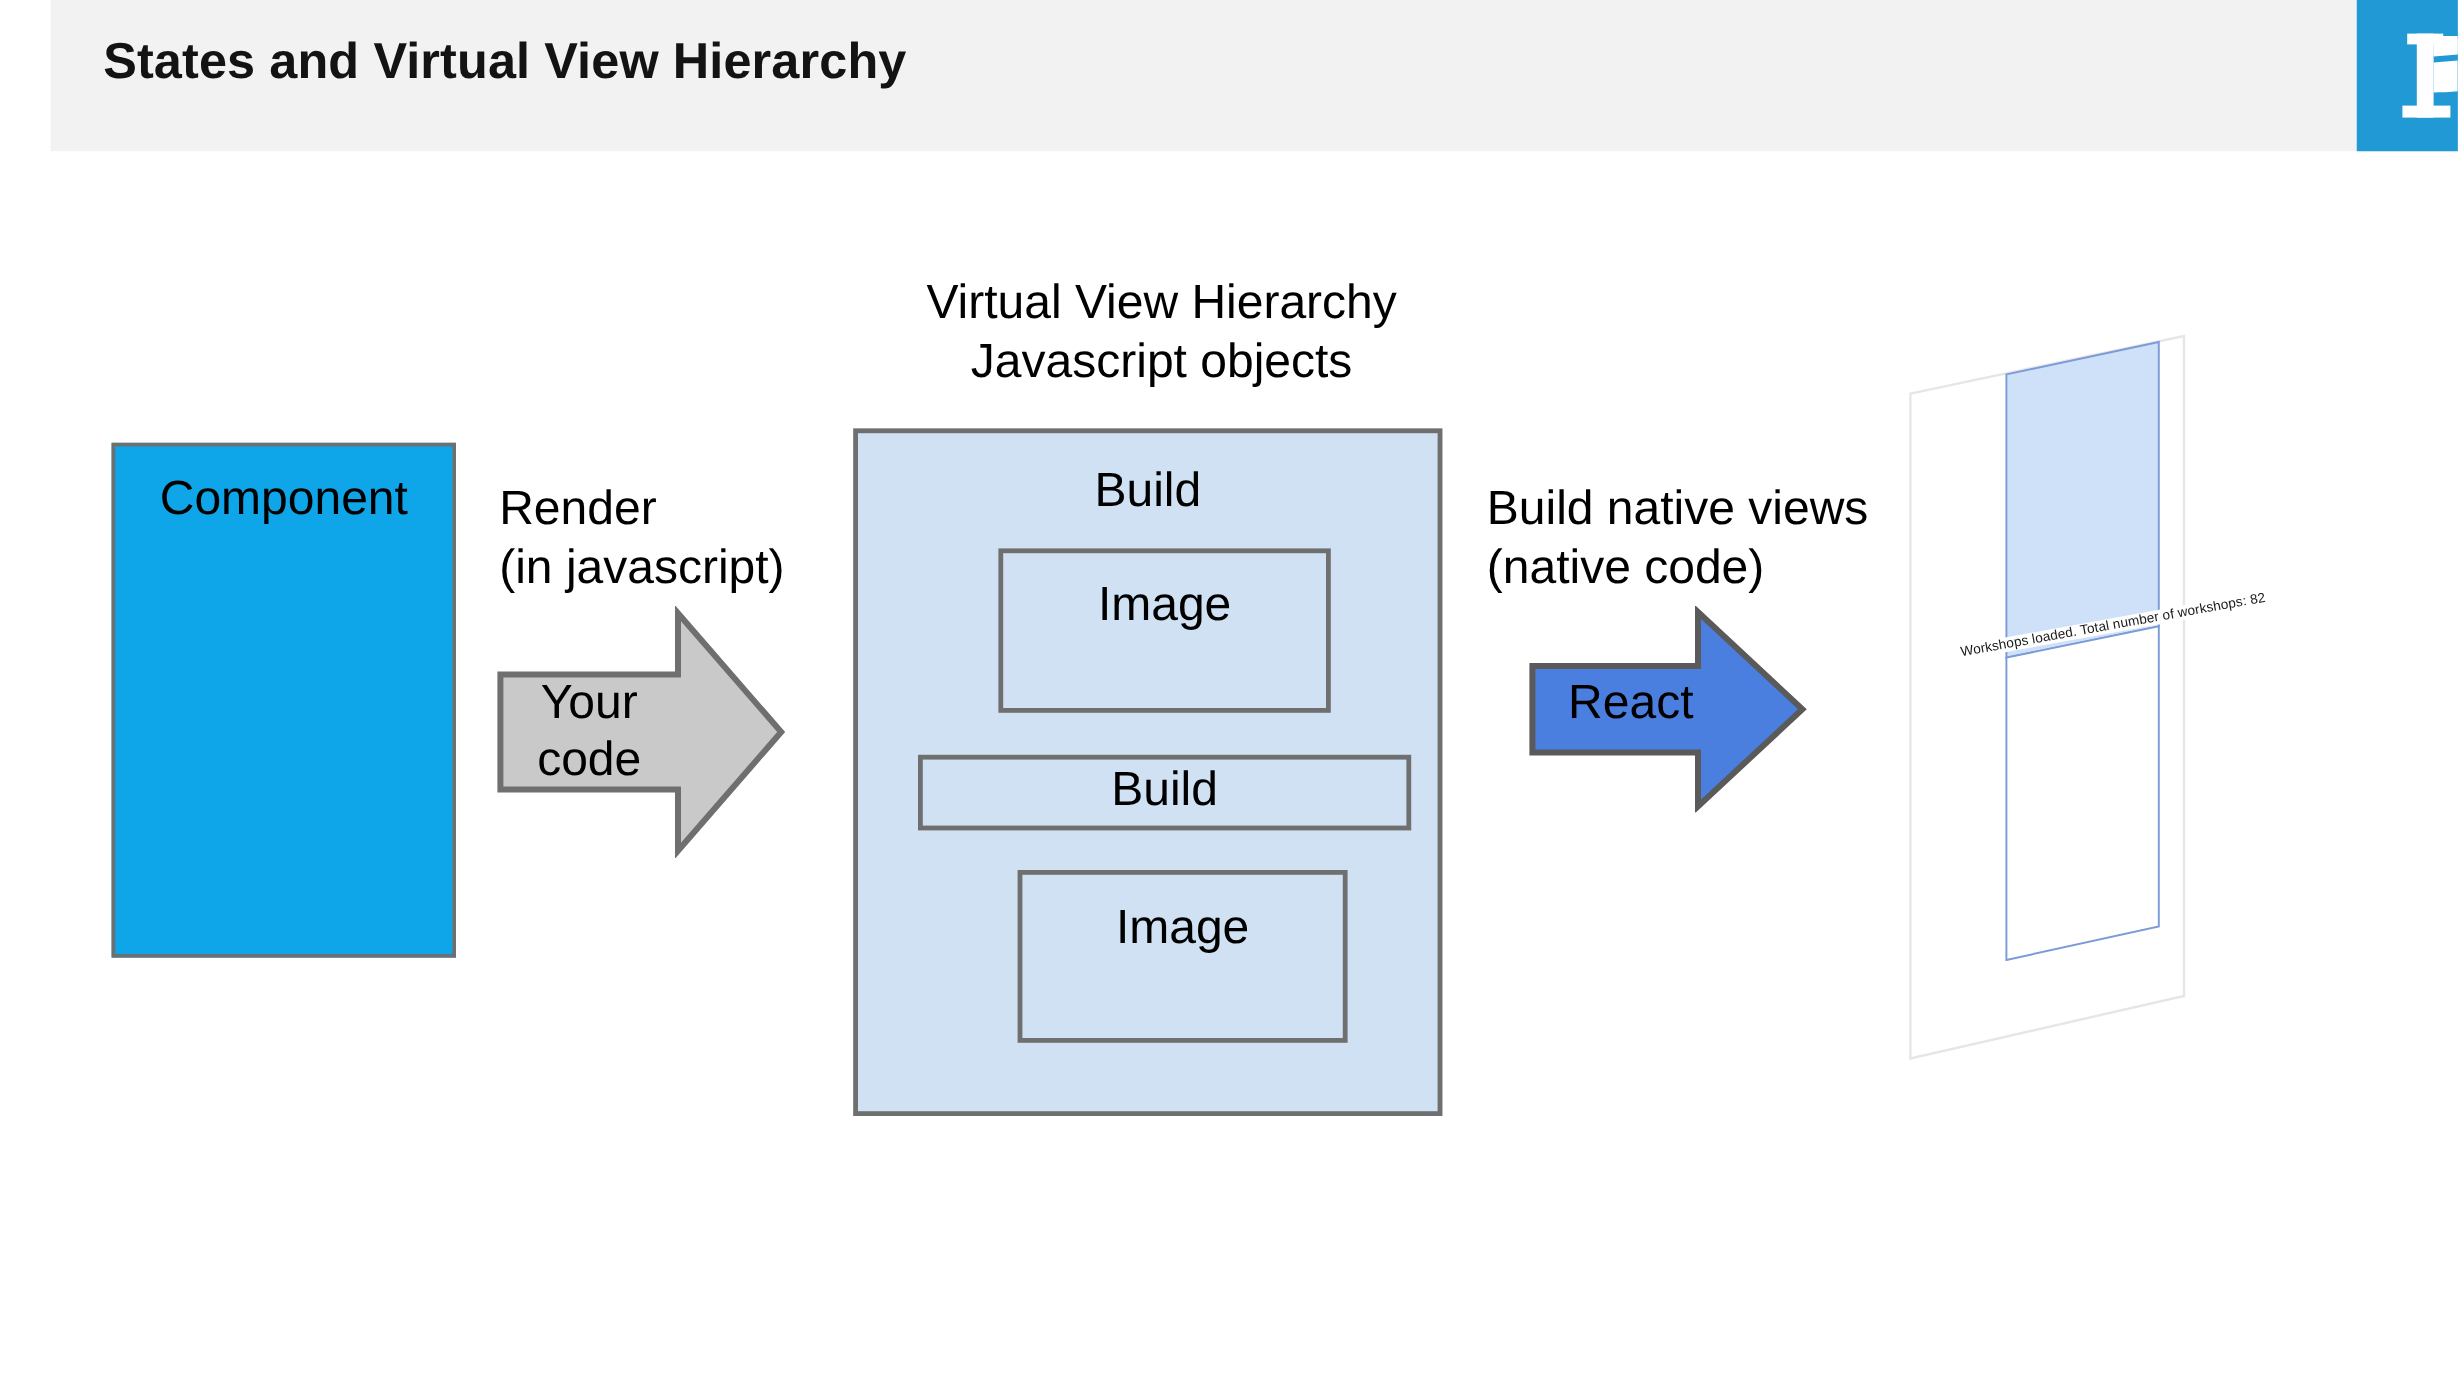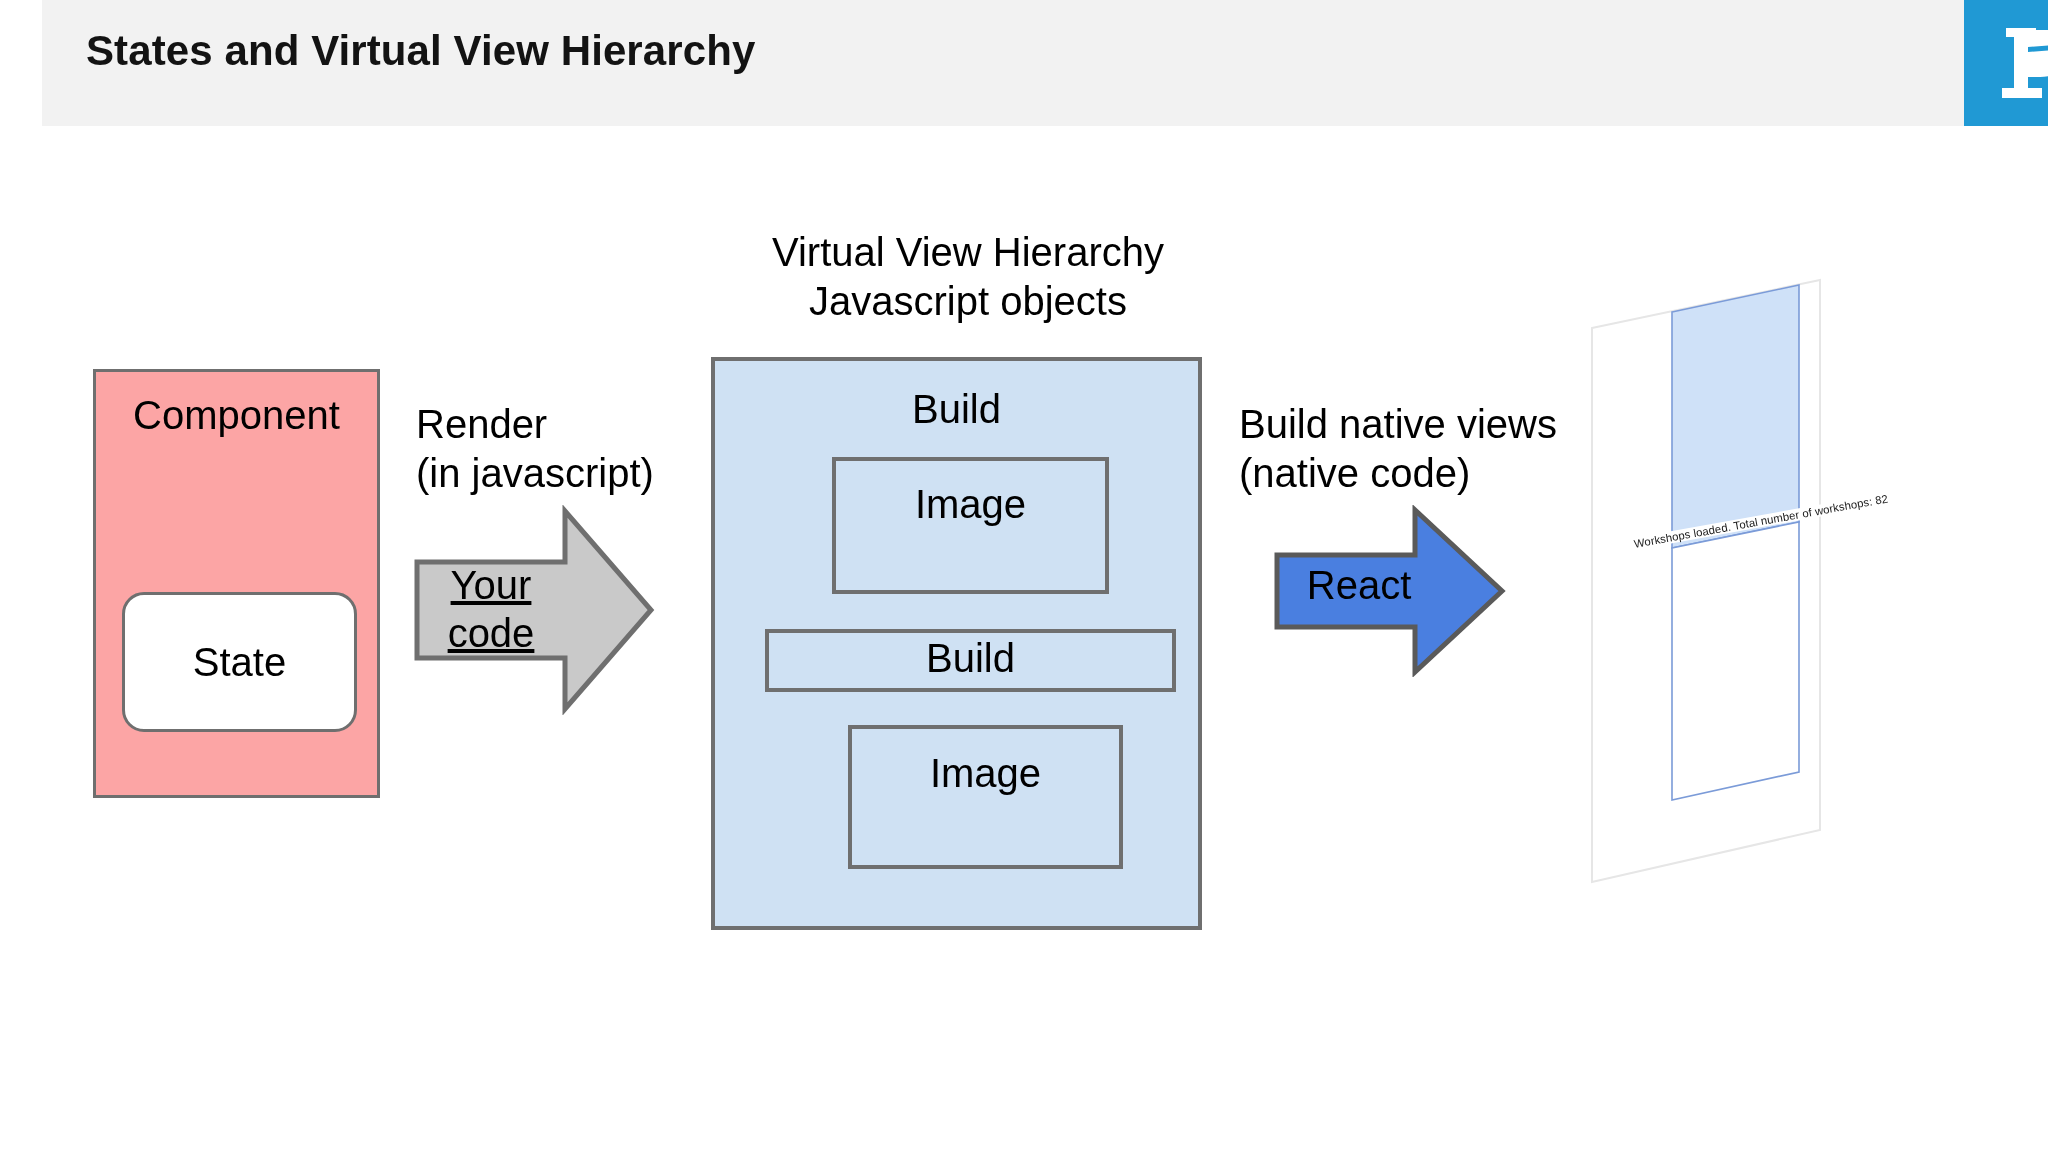--- a/index.html
+++ b/index.html
@@ -58,21 +58,21 @@
     white-space: pre-line;
   }
 
   
   .component-box {
     position: absolute;
     left: 51px;
     top: 369px;
     width: 287px;
     height: 429px;
-    background: #fca5a5;
+    background: #0ea5e9;
     border: 3px solid #6f6f6f;
     box-sizing: border-box;
   }
   .component-title {
     position: absolute;
     left: 0;
     top: 21px;
     width: 100%;
     text-align: center;
     font-size: 40px;
@@ -121,21 +121,20 @@
   .grey-arrow-text {
     position: absolute;
     left: 14px;
     top: 56px;
     width: 128px;
     text-align: center;
     font-size: 40px;
     color: #000;
     line-height: 1.2;
     white-space: pre-line;
-    text-decoration: underline;
   }
 
   
   .vvh-caption {
     left: 716px;
     top: 228px;
     width: 420px;
     text-align: center;
     font-size: 40px;
   }
@@ -273,23 +272,20 @@
           <path d="M64 34 L96 31 C104 33 106 38 104 44 L64 47 Z"></path>
 
           <path d="M64 52 L104 49 C108 56 106 68 96 73 C88 77 74 77 64 77 Z"></path>
         </g>
       </svg>
     </span>
   </div>
 
   <div class="component-box">
     <div class="component-title">Component</div>
-    <div class="state-box">
-      <div class="state-title">State</div>
-    </div>
   </div>
 
   <div class="dgm-label render-label">Render
 (in javascript)</div>
 
   <div class="grey-arrow">
     <span>
       <svg width="242" height="210" viewBox="0 0 242 210" aria-hidden="true">
         <polygon points="4,57 152,57 152,6 238,105 152,204 152,153 4,153" fill="#c9c9c9" stroke="#6f6f6f" stroke-width="5" stroke-linejoin="miter"></polygon>
       </svg>

